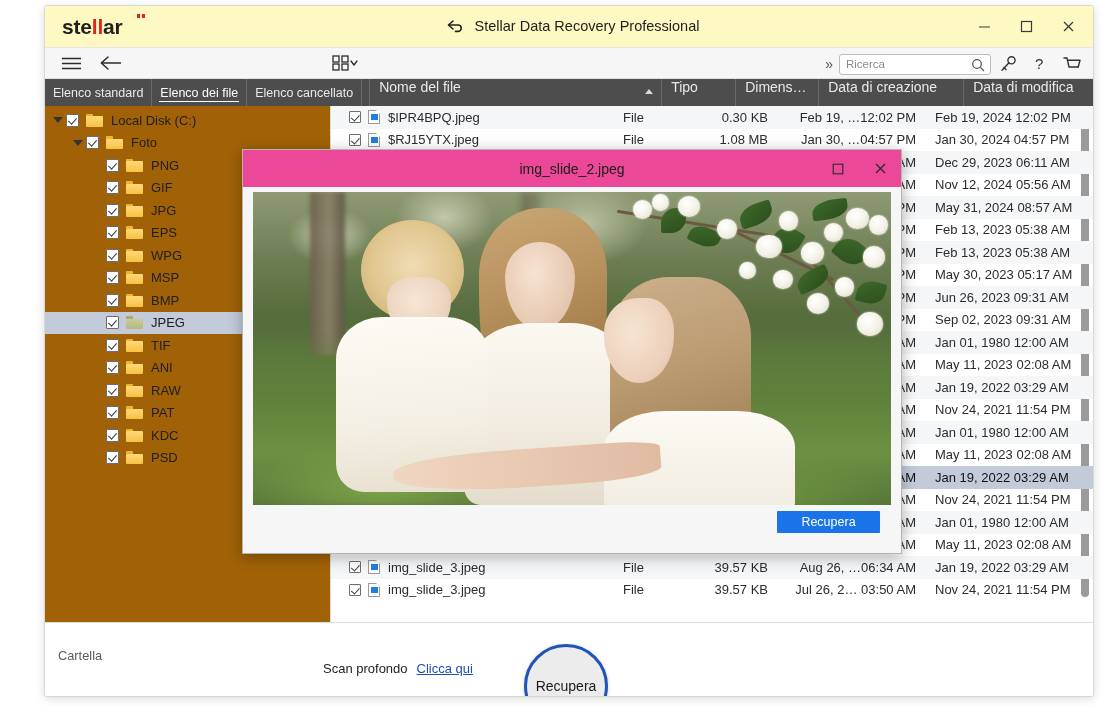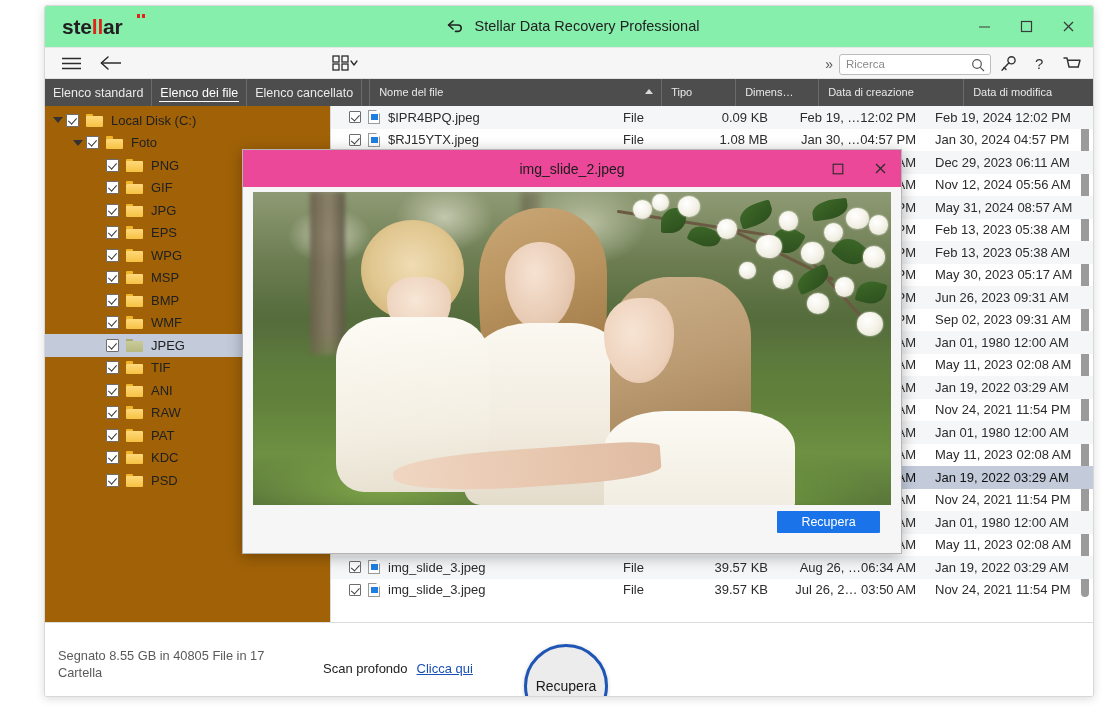--- a/index.html
+++ b/index.html
@@ -20,21 +20,21 @@
     border: 1px solid #d8d8d8;
     border-radius: 3px;
     box-shadow: 0 2px 10px rgba(0,0,0,0.14);
     overflow: hidden;
   }
 
   
   .titlebar {
     position: relative;
     height: 41px;
-    background: #86efac;
+    background: #fef9c3;
     display: flex;
     align-items: center;
   }
   .logo {
     margin-left: 17px;
     font-size: 21px;
     font-weight: 700;
     color: #231f20;
     letter-spacing: -0.2px;
     position: relative;
@@ -149,24 +149,24 @@
 
   
   .colheads {
     flex: 1;
     display: flex;
     align-items: stretch;
     background: #4d4d4d;
   }
   .ch {
     color: #e9e9e9;
-    font-size: 11px;
-    display: flex; align-items: flex-end;
+    font-size: 14px;
+    display: flex; align-items: flex-start;
     border-right: 1px solid #6a6a6a;
-    padding: 8px 9px;
+    padding: 0 9px;
     position: relative;
     white-space: nowrap;
     overflow: hidden;
   }
   .ch .sortarrow {
     position: absolute; right: 8px; top: 10px;
     width: 0; height: 0;
     border-left: 4px solid transparent;
     border-right: 4px solid transparent;
     border-bottom: 5px solid #d9d9d9;
@@ -697,29 +697,20 @@
         </div>
         <div class="tree-row" style="padding-left: 48px;">
           <span class="caret-space"></span>
           <span class="cbox"></span>
           <span class="folder">
             <span class="tabf"></span>
             <span class="bodyf"></span>
           </span>
           <span class="tree-label">BMP</span>
         </div>
-        <div class="tree-row" style="padding-left: 48px;">
-          <span class="caret-space"></span>
-          <span class="cbox"></span>
-          <span class="folder">
-            <span class="tabf"></span>
-            <span class="bodyf"></span>
-          </span>
-          <span class="tree-label">WMF</span>
-        </div>
         <div class="tree-row sel" style="padding-left: 48px;">
           <span class="caret-space"></span>
           <span class="cbox"></span>
           <span class="folder">
             <span class="tabf"></span>
             <span class="bodyf"></span>
           </span>
           <span class="tree-label">JPEG</span>
         </div>
         <div class="tree-row" style="padding-left: 48px;">
@@ -782,21 +773,21 @@
       <div class="vscroll">
         <div class="thumb"></div>
       </div>
     <div class="frow alt">
           <div class="c-name">
             <span class="fcbox"></span>
             <span class="fileico"></span>
             <span>$IPR4BPQ.jpeg</span>
           </div>
           <div class="c-type">File</div>
-          <div class="c-size">0.09 KB</div>
+          <div class="c-size">0.30 KB</div>
           <div class="c-created">Feb 19, …12:02 PM</div>
           <div class="c-modified">Feb 19, 2024 12:02 PM</div>
         </div>
         <div class="frow">
           <div class="c-name">
             <span class="fcbox"></span>
             <span class="fileico"></span>
             <span>$RJ15YTX.jpeg</span>
           </div>
           <div class="c-type">File</div>
@@ -950,21 +941,20 @@
           <div class="c-type">File</div>
           <div class="c-size">39.57 KB</div>
           <div class="c-created">Jul 26, 2… 03:50 AM</div>
           <div class="c-modified">Nov 24, 2021 11:54 PM</div>
         </div>
       </div>
   </div>
 
   <div class="statusbar">
     <div class="status-text">
-      <div>Segnato 8.55 GB in 40805 File in 17</div>
       <div>Cartella</div>
     </div>
     <div class="deep-scan">
       <span>Scan profondo</span><a href="#">Clicca qui</a>
     </div>
     <div class="recover-circle">
       <span>Recupera</span>
     </div>
   </div>
 

